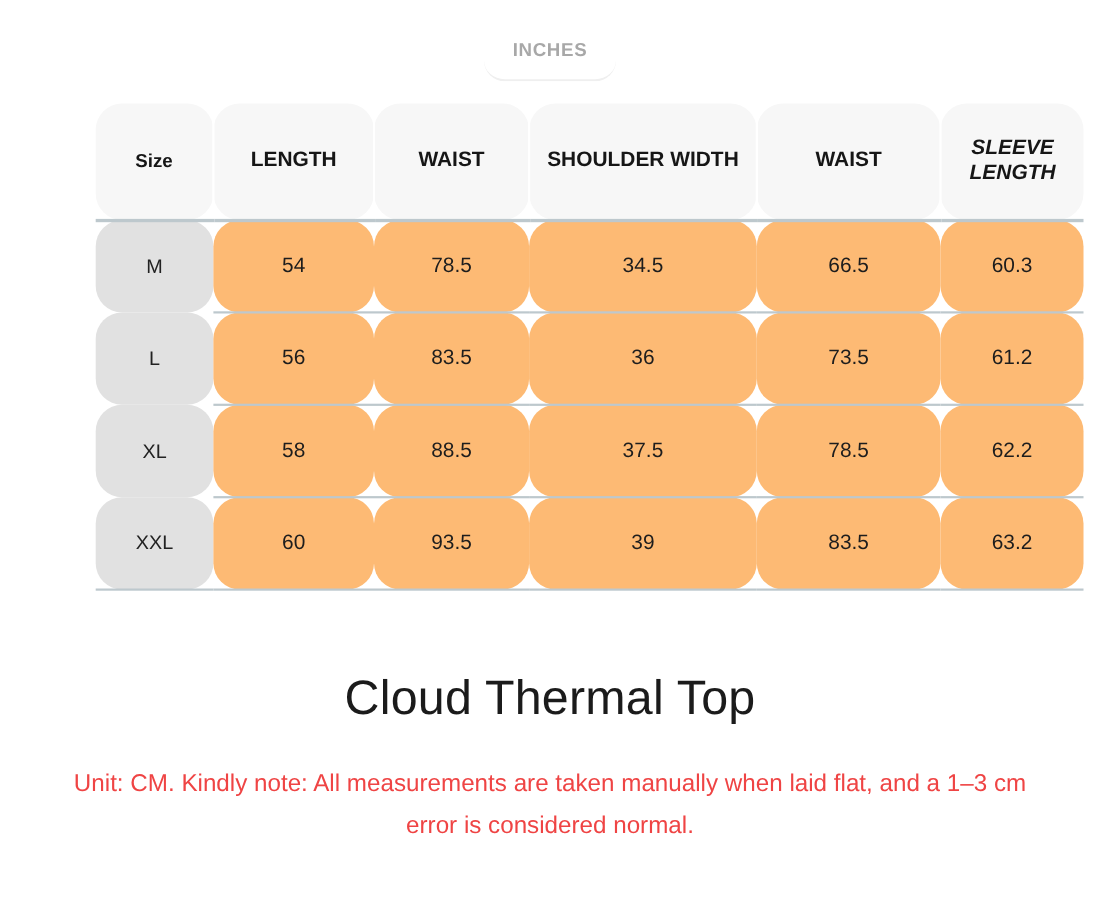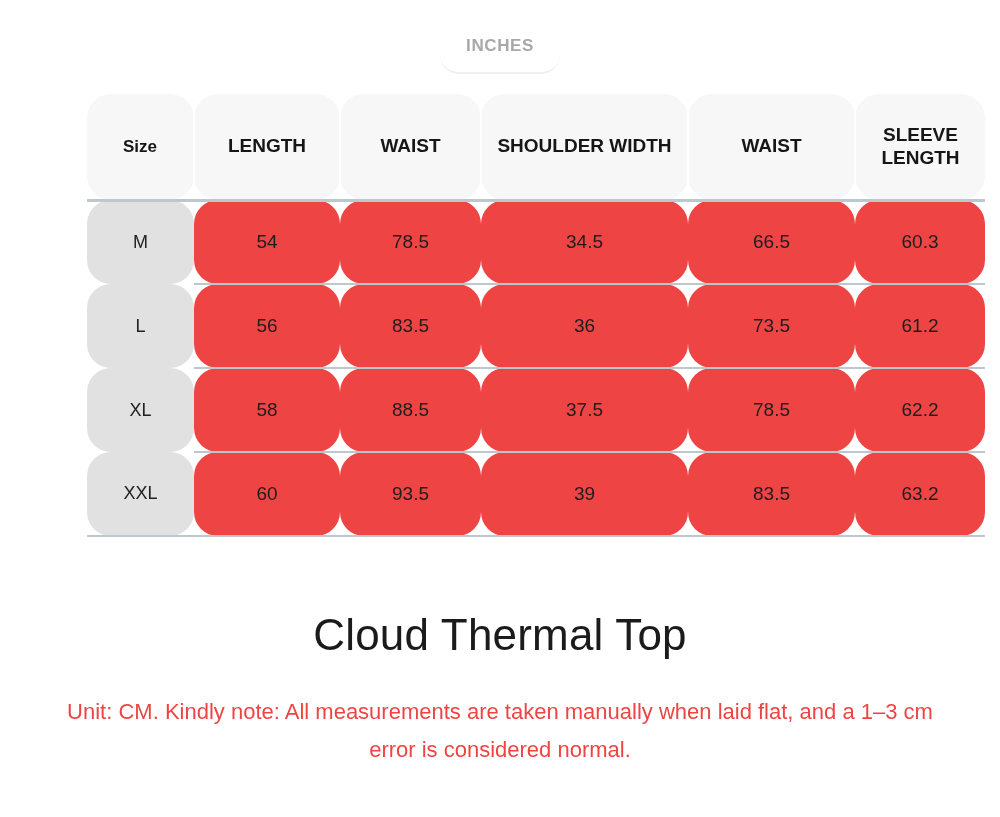--- a/index.html
+++ b/index.html
@@ -85,37 +85,38 @@
   }
   thead tr.header-row th:last-child {
     border-right: none;
   }
   thead tr.header-row th.col-size {
     font-size: 17px;
     word-break: normal;
   }
   thead tr.header-row th.col-sleeve {
     word-break: normal;
+    font-style: italic;
   }
 
   
   .col-size    { width: 107px; }
   .col-length  { width: 146px; }
   .col-bust    { width: 141px; }
   .col-shoulder{ width: 207px; }
   .col-waist   { width: 167px; }
   .col-sleeve  { width: 130px; }
 
   
   tbody td {
     height: 84px;
     font-size: 19px;
     font-weight: 400;
     color: #1d1d1d;
-    background: #ef4444;
+    background: #fdba74;
     border-bottom: 2px solid #bdc8cd;
     padding: 4px 6px;
   }
   tbody td.size-cell {
     background: #e1e1e1;
     border-bottom: none;
     font-size: 18px;
     color: #222222;
   }
   tbody tr:last-child td.size-cell {

